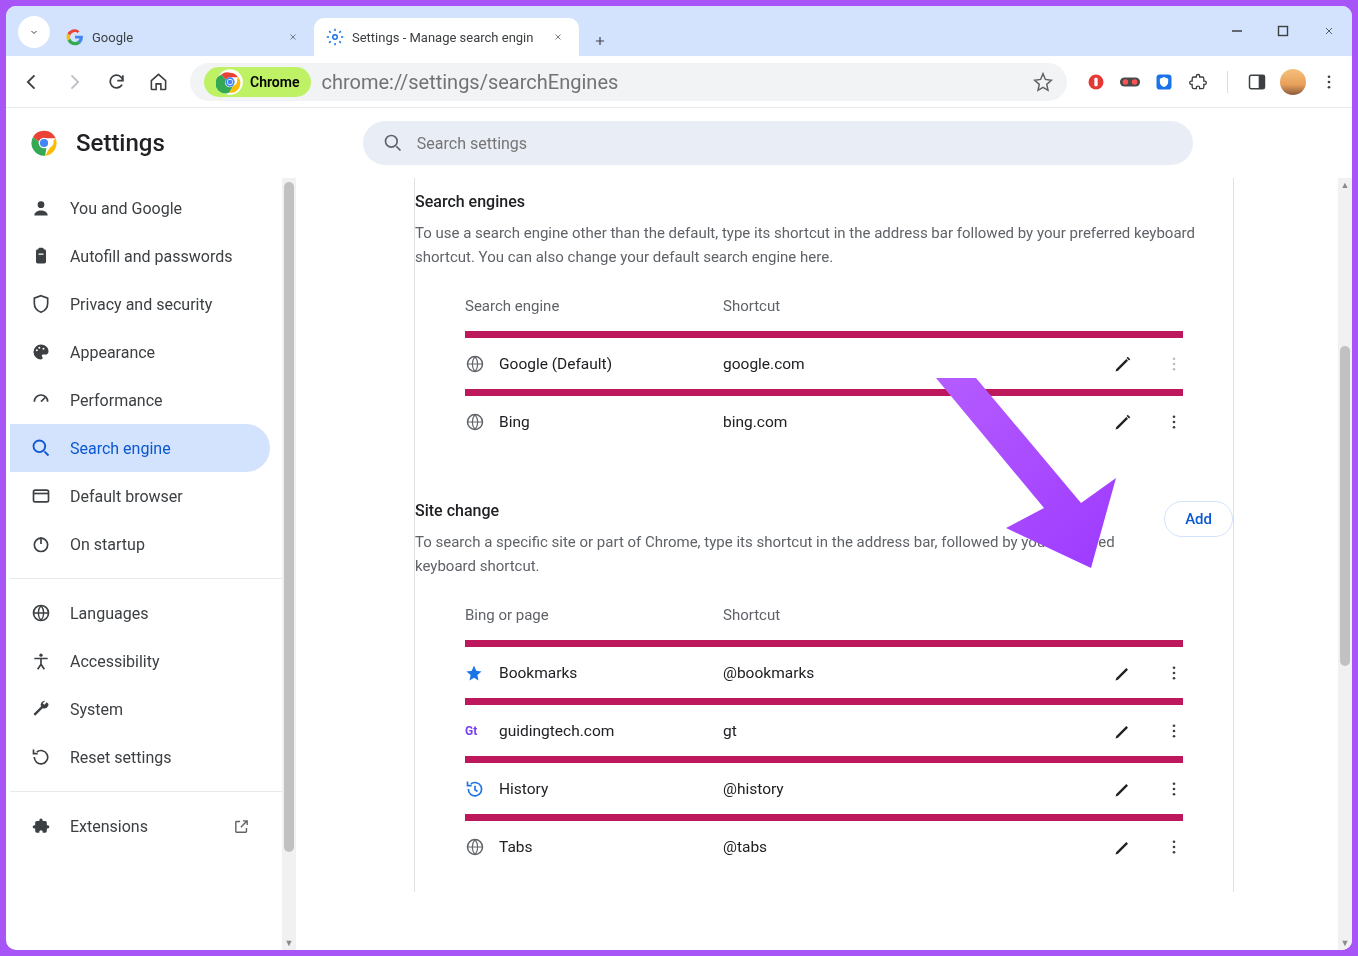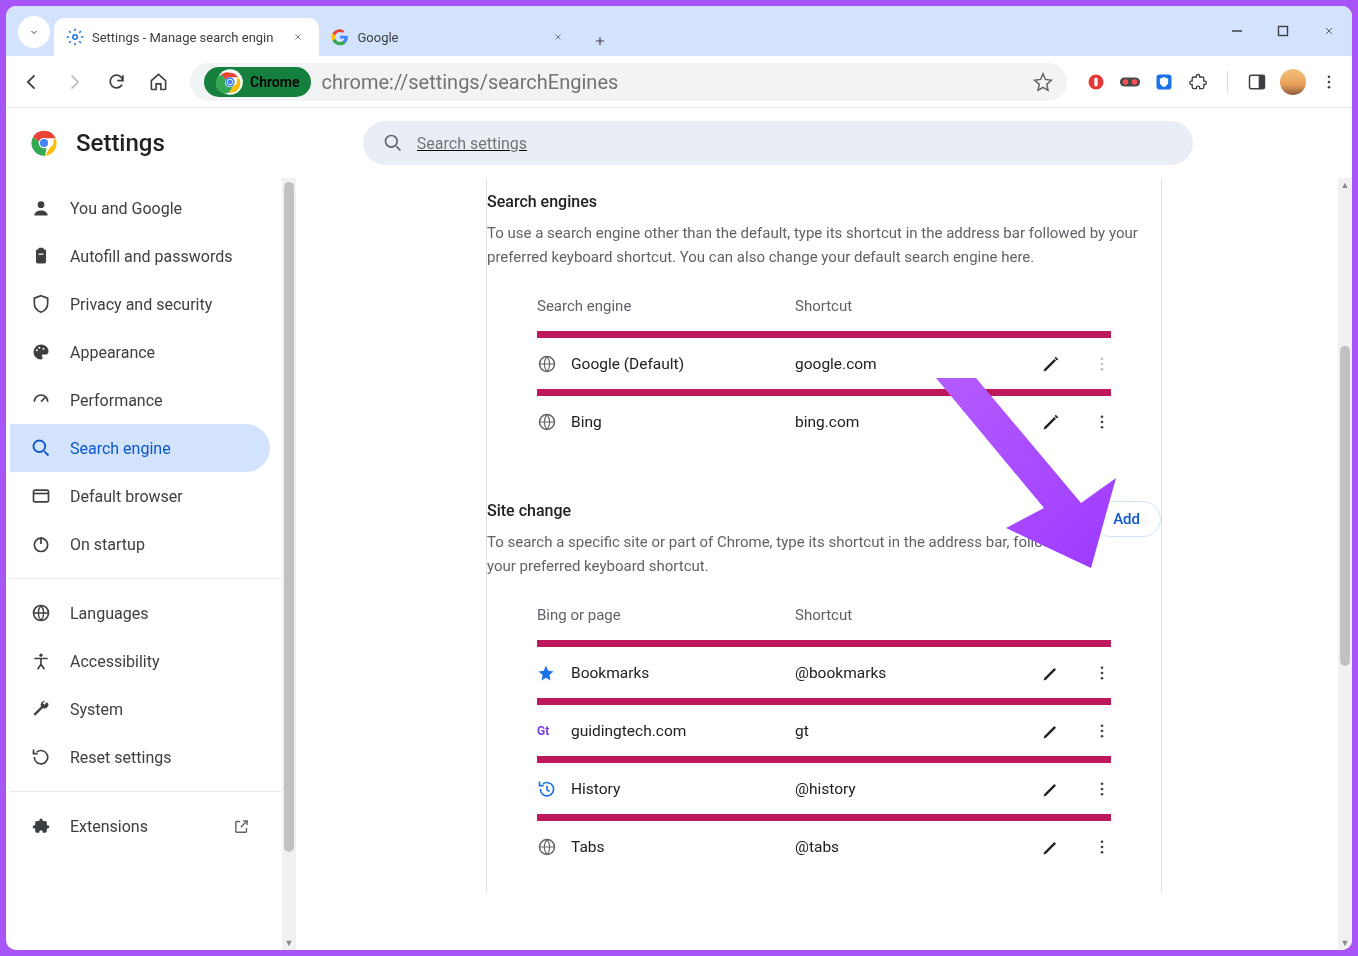--- a/index.html
+++ b/index.html
@@ -16,54 +16,54 @@
 .tab.active { background:#fff; }
 .tab-close { width:18px; height:18px; display:flex; align-items:center; justify-content:center; border-radius:50%; color:#5f6368; }
 .g-favicon { width:18px; height:18px; border-radius:50%; display:inline-block; }
 .newtab { width:30px; height:30px; display:flex; align-items:center; justify-content:center; margin-left:6px; color:#3c4043; }
 
 
 .toolbar { height:52px; background:#fff; display:flex; align-items:center; padding:0 8px; gap:6px; border-bottom:1px solid #e8eaed; }
 .tbtn { width:36px; height:36px; display:flex; align-items:center; justify-content:center; border-radius:18px; color:#3c4043; }
 .tbtn.disabled { color:#bdc1c6; }
 .omnibox { flex:1; height:38px; background:#f1f3f4; border-radius:20px; display:flex; align-items:center; padding:0 14px; gap:10px; margin:0 8px; }
-.chrome-chip { background:#15803d; height:30px; border-radius:15px; padding:0 12px; display:flex; align-items:center; gap:6px; font-size:14px; font-weight:600; }
+.chrome-chip { background:#bef264; height:30px; border-radius:15px; padding:0 12px; display:flex; align-items:center; gap:6px; font-size:14px; font-weight:600; }
 .omni-url { color:#737373; font-size:20px; }
 .omni-star { color:#5f6368; }
 .ext-icons { display:flex; align-items:center; gap:12px; padding:0 4px; }
 .ext-ico { width:22px; height:22px; display:flex; align-items:center; justify-content:center; }
 .vdiv { width:1px; height:22px; background:#dadce0; margin:0 6px; }
 .avatar { width:26px; height:26px; border-radius:50%; background:linear-gradient(180deg,#f4c07a 0%,#e8a05a 60%,#8b5a3c 100%); }
 
 
 .settings-hdr { height:70px; display:flex; align-items:center; padding:0 24px; gap:18px; }
 .chrome-logo { width:28px; height:28px; }
 .settings-title { font-size:24px; color:#202124; font-weight:500; }
 .settings-search { flex:0 0 830px; height:44px; background:#e9eef6; border-radius:26px; display:flex; align-items:center; padding:0 20px; gap:14px; margin-left:180px; color:#5f6368; }
-.settings-search input { border:none; background:transparent; flex:1; font-size:16px; color:#000000; outline:none;text-decoration:underline; }
+.settings-search input { border:none; background:transparent; flex:1; font-size:16px; color:#000000; outline:none; }
 
 
 .settings-body { flex:1; display:flex; position:relative; overflow:hidden; }
 .sidebar { width:290px; padding:6px 10px 6px 4px; overflow-y:auto; position:relative; }
 .sidebar-track { position:absolute; right:0; top:0; width:14px; bottom:0; background:#f1f1f1; }
 .sidebar-thumb { position:absolute; right:2px; top:4px; width:10px; height:670px; background:#c1c1c1; border-radius:5px; }
 .sidebar-arrow { position:absolute; right:0; width:14px; height:14px; display:flex; align-items:center; justify-content:center; color:#8a8a8a; font-size:9px; }
 .nav-item { height:48px; display:flex; align-items:center; padding:0 20px; gap:18px; border-radius:0 24px 24px 0; color:#3c4043; font-size:16px; cursor:pointer; margin-right:16px; }
 .nav-item.active { background:#d3e3fd; color:#0b57d0; }
 .nav-item.active .nav-icon { color:#0b57d0; }
 .nav-icon { width:22px; height:22px; display:flex; align-items:center; justify-content:center; color:#3c4043; }
 .nav-divider { height:1px; background:#e8eaed; margin:10px 0; }
 .ext-link { margin-left:auto; color:#5f6368; }
 
 
 .content-wrap { flex:1; position:relative; }
 .content-scroll-gutter { position:absolute; right:0; top:0; bottom:0; width:14px; background:#f1f1f1; }
 .content-thumb { position:absolute; right:2px; top:168px; width:10px; height:320px; background:#c1c1c1; border-radius:5px; }
 .content-arrow { position:absolute; right:0; width:14px; height:14px; display:flex; align-items:center; justify-content:center; color:#8a8a8a; font-size:9px; }
-.content { margin:0 auto; width:676px; padding:20px 12px 0 30px; color:#202124; }
+.content { margin:0 auto; width:820px; padding:20px 12px 0 30px; color:#202124; }
 .card { border:1px solid #e0e0e0; border-top:none; border-bottom:none; padding:0; }
 
 .sec-title { font-size:16px; font-weight:500; color:#202124; padding:14px 0 10px; }
 .sec-desc { font-size:15px; color:#5f6368; line-height:1.6; padding-bottom:18px; }
 .table { padding:0 50px 20px; }
 .thead { display:flex; padding:10px 0 16px; color:#5f6368; font-size:15px; }
 .col-engine { flex:0 0 258px; }
 .col-short { flex:1; }
 .col-acts { flex:0 0 120px; display:flex; justify-content:flex-end; gap:28px; }
 .trow { display:flex; align-items:center; height:58px; border-top:7px solid #be185d; font-size:15.5px; color:#202124; }
@@ -88,45 +88,45 @@
 
 <div class="window">
 
   <div class="titlebar">
     <div class="dropdown-btn">
       <svg width="12" height="12" viewBox="0 0 24 24">
           <path d="M7 10l5 5 5-5" stroke="#3c4043" stroke-width="2" fill="none"></path>
         </svg>
     </div>
     <div class="tabs">
-      <div class="tab active">
-        <span>
-          <svg width="18" height="18" viewBox="0 0 24 24">
-              <circle cx="12" cy="12" r="3" fill="none" stroke="#1a73e8" stroke-width="2"></circle>
-              <path d="M12 1v3M12 20v3M4.2 4.2l2.1 2.1M17.7 17.7l2.1 2.1M1 12h3M20 12h3M4.2 19.8l2.1-2.1M17.7 6.3l2.1-2.1" stroke="#1a73e8" stroke-width="2"></path>
-            </svg>
-        </span>
-        <span>Settings - Manage search engin</span>
-        <span style="flex:1"></span>
-        <span class="tab-close">
-          <svg width="10" height="10" viewBox="0 0 24 24">
-              <path d="M18 6L6 18M6 6l12 12" stroke="#5f6368" stroke-width="2"></path>
-            </svg>
-        </span>
-      </div>
       <div class="tab">
         <span class="g-favicon">
           <svg width="18" height="18" viewBox="0 0 48 48">
               <path fill="#4285F4" d="M45 24.5c0-1.6-.1-2.8-.4-4H24v7.3h11.8c-.2 2-1.5 5-5 7.1l7.3 5.7C42.6 36.6 45 31 45 24.5z"></path>
               <path fill="#34A853" d="M24 46c6.1 0 11.2-2 14.9-5.4l-7.3-5.7c-2 1.4-4.6 2.3-7.6 2.3-5.8 0-10.8-3.8-12.6-9.1l-7.5 5.8C7.6 41 15.2 46 24 46z"></path>
               <path fill="#FBBC05" d="M11.4 28.1c-.5-1.4-.7-2.8-.7-4.1s.3-2.8.7-4.1l-7.5-5.8C2.3 17.4 1.5 20.6 1.5 24s.8 6.6 2.4 9.9l7.5-5.8z"></path>
               <path fill="#EA4335" d="M24 10.8c3.3 0 5.6 1.4 6.8 2.6l5-4.9C32.1 5.1 28.4 3 24 3 15.2 3 7.6 8 3.9 14.1l7.5 5.8c1.8-5.3 6.8-9.1 12.6-9.1z"></path>
             </svg>
         </span>
         <span>Google</span>
+        <span style="flex:1"></span>
+        <span class="tab-close">
+          <svg width="10" height="10" viewBox="0 0 24 24">
+              <path d="M18 6L6 18M6 6l12 12" stroke="#5f6368" stroke-width="2"></path>
+            </svg>
+        </span>
+      </div>
+      <div class="tab active">
+        <span>
+          <svg width="18" height="18" viewBox="0 0 24 24">
+              <circle cx="12" cy="12" r="3" fill="none" stroke="#1a73e8" stroke-width="2"></circle>
+              <path d="M12 1v3M12 20v3M4.2 4.2l2.1 2.1M17.7 17.7l2.1 2.1M1 12h3M20 12h3M4.2 19.8l2.1-2.1M17.7 6.3l2.1-2.1" stroke="#1a73e8" stroke-width="2"></path>
+            </svg>
+        </span>
+        <span>Settings - Manage search engin</span>
         <span style="flex:1"></span>
         <span class="tab-close">
           <svg width="10" height="10" viewBox="0 0 24 24">
               <path d="M18 6L6 18M6 6l12 12" stroke="#5f6368" stroke-width="2"></path>
             </svg>
         </span>
       </div>
       <div class="newtab">
         <svg width="14" height="14" viewBox="0 0 24 24">
             <path d="M12 5v14M5 12h14" stroke="#3c4043" stroke-width="2"></path>

